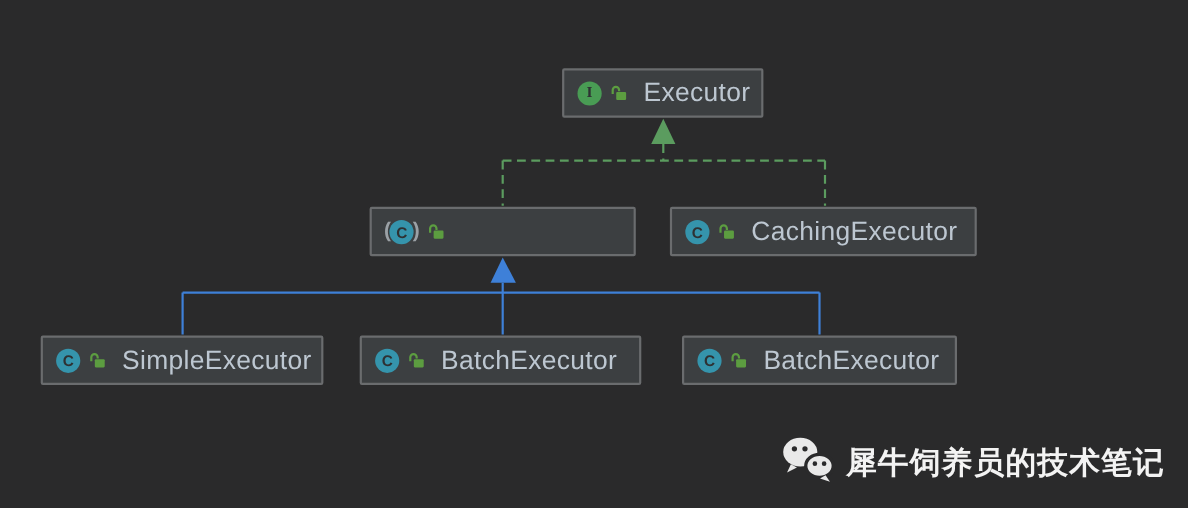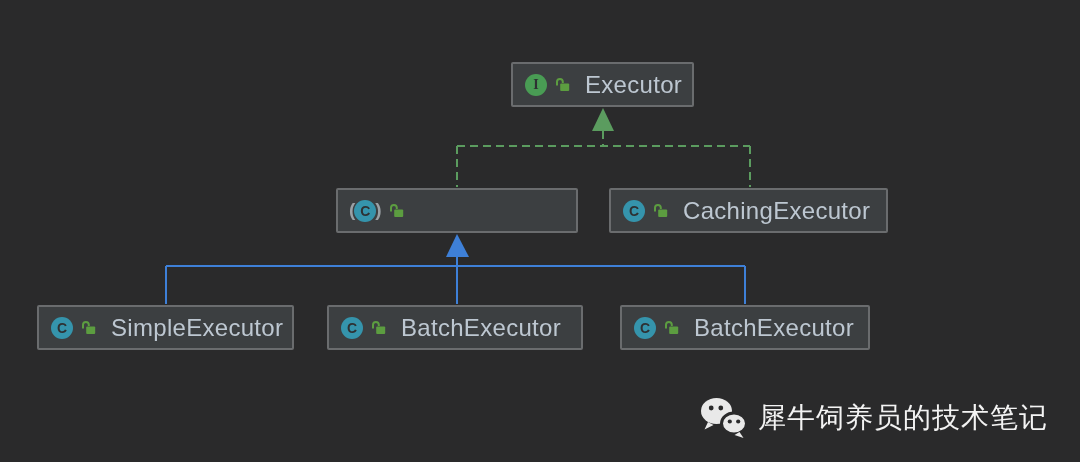--- a/index.html
+++ b/index.html
@@ -43,22 +43,22 @@
 
   
   svg.edges {
     position:absolute; left:0; top:0; z-index:1; pointer-events:none;
   }
   .edge-line { fill:none; stroke-width:2; }
   .edge-dashed { stroke-dasharray:8 5; }
 
   
   .watermark {
-    position:absolute; right:32px; bottom:22px;
-    display:flex; align-items:center; gap:9px; z-index:3;
+    position:absolute; right:21px; bottom:22px;
+    display:flex; align-items:flex-end; gap:9px; z-index:3;font-weight:bold;
   }
   .watermark .wm-text {
     color:#F3F3F3; font-size:28px; letter-spacing:1px; white-space:nowrap;
   }
 </style>
 </head>
 <body>
 
 <div id="canvas">
 

